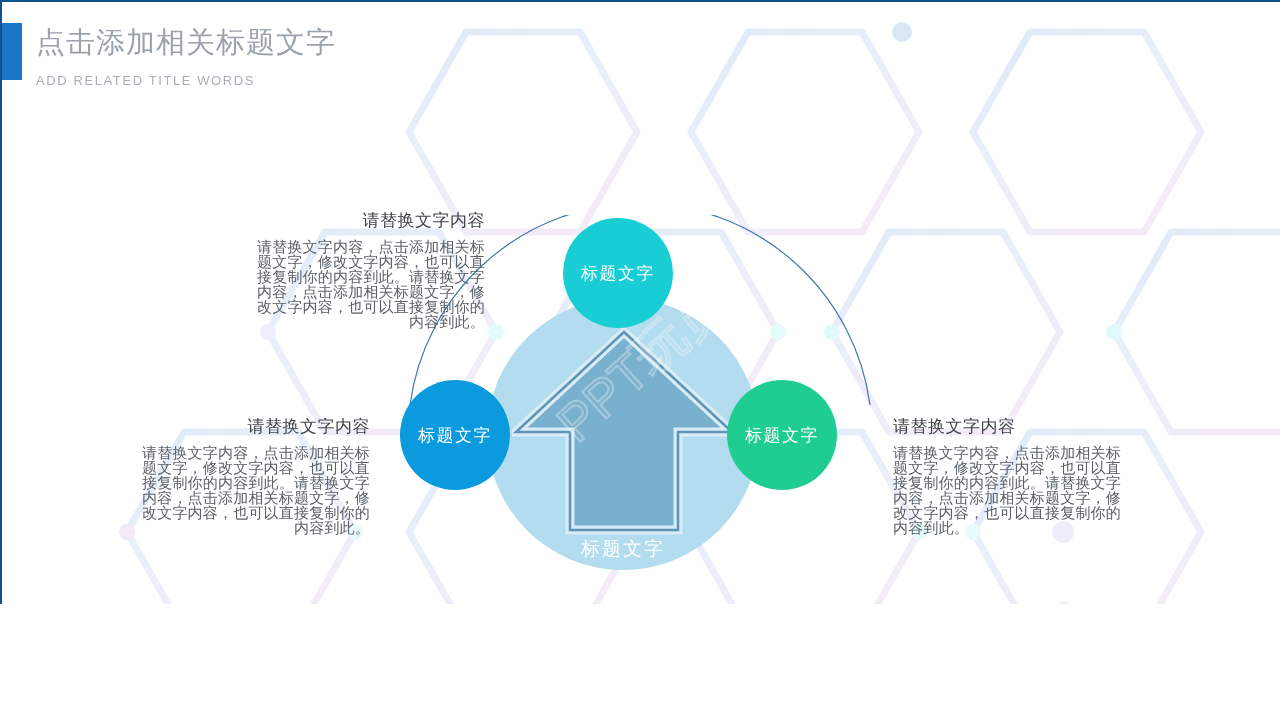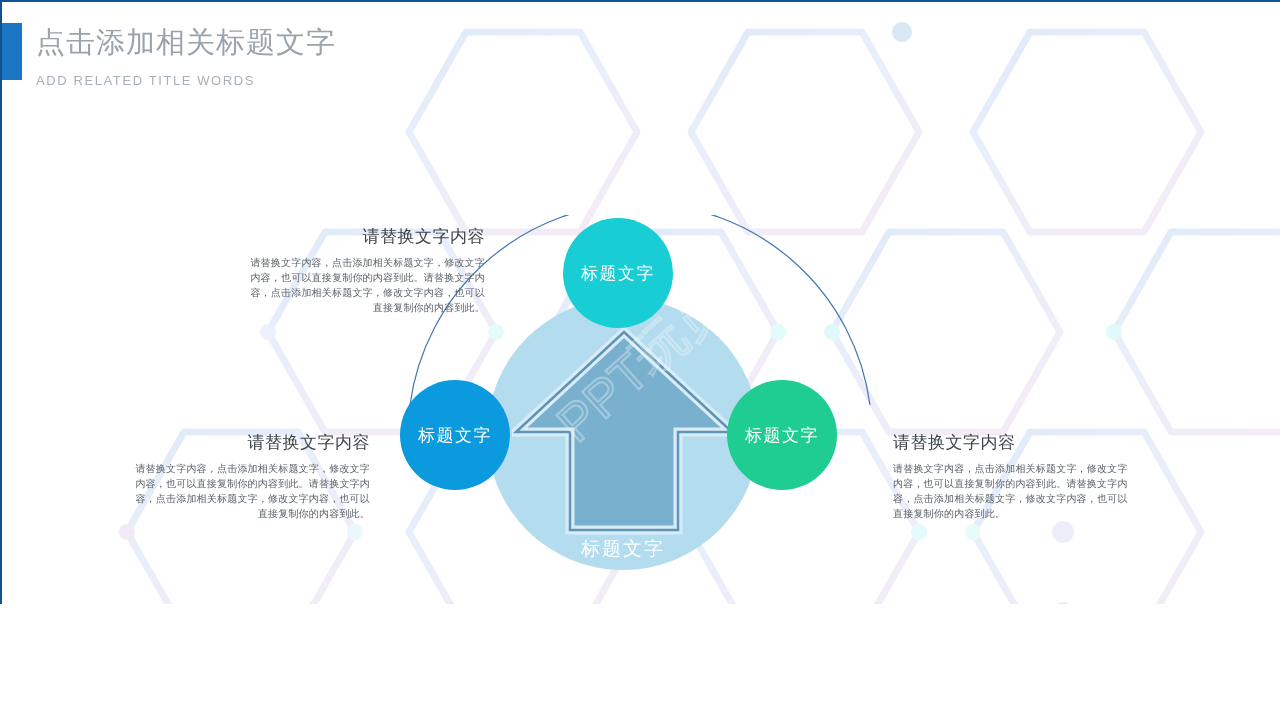--- a/index.html
+++ b/index.html
@@ -147,31 +147,30 @@
     left: 727px; top: 380px;
     width: 110px; height: 110px;
     background: #1fcd92;
   }
 
   
   .tblock {
     position: absolute;
     z-index: 25;
     width: 240px;
-    margin-top: 16px;
   }
   .tblock .t-title {
     font-size: 17px;
     color: #3c4348;
     line-height: 26px;
     margin-bottom: 5px;
     letter-spacing: 0.5px;
   }
   .tblock .t-body {
-    font-size: 10px;
+    font-size: 15px;
     color: #596167;
     line-height: 15px;
     letter-spacing: 0.2px;
   }
   .tblock.align-right { text-align: right; }
   .tblock.align-left  { text-align: left; }
 
   .tb-topleft  { left: 245px; top: 208px; }
   .tb-left     { left: 130px; top: 414px; }
   .tb-right    { left: 893px; top: 414px; }

